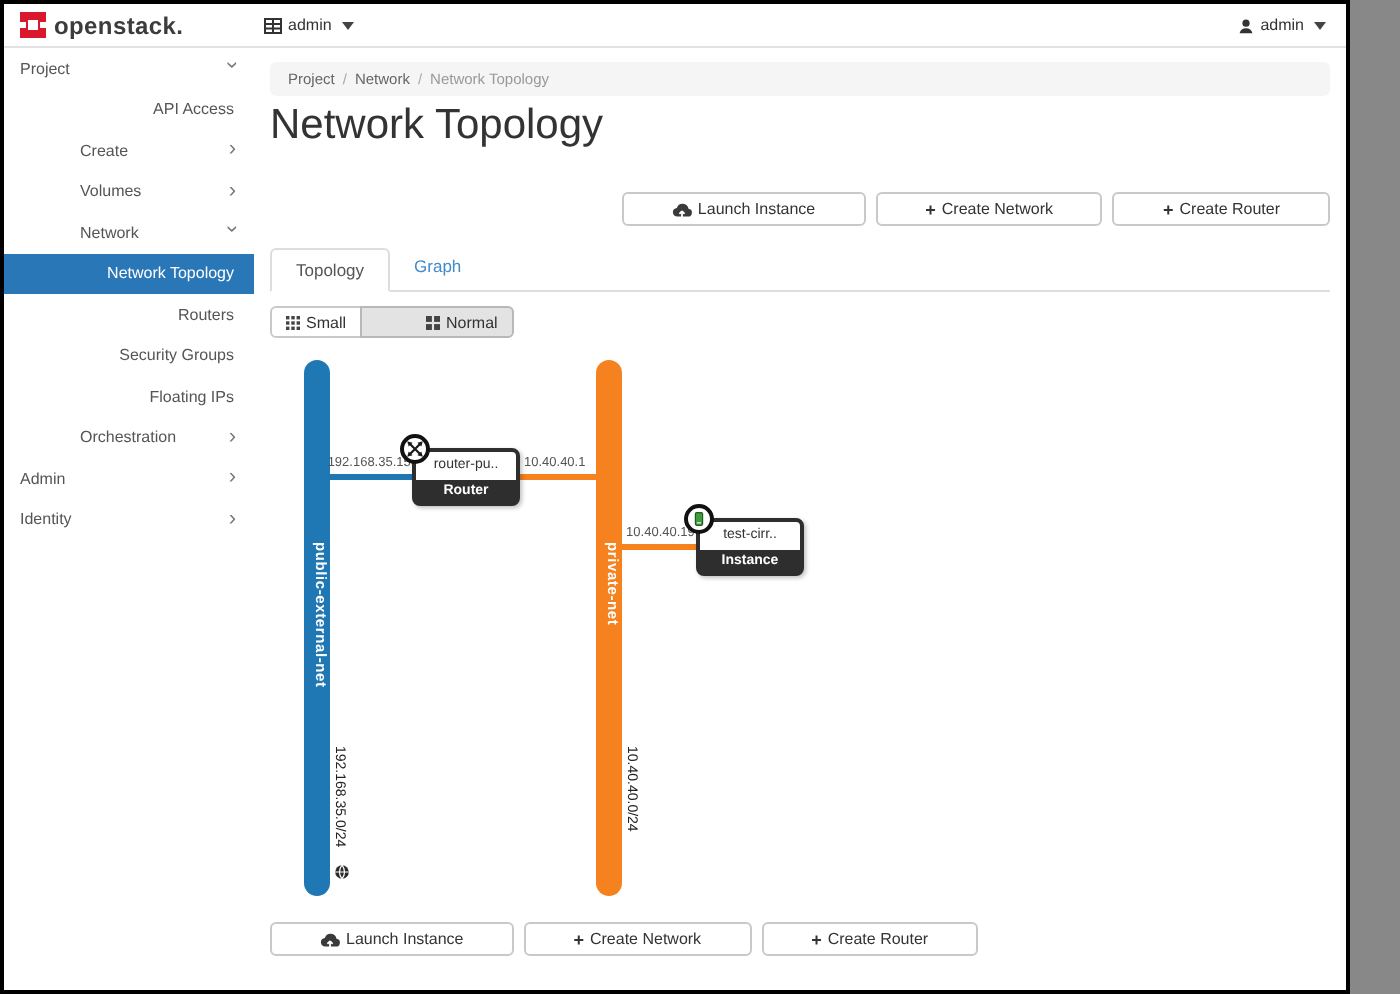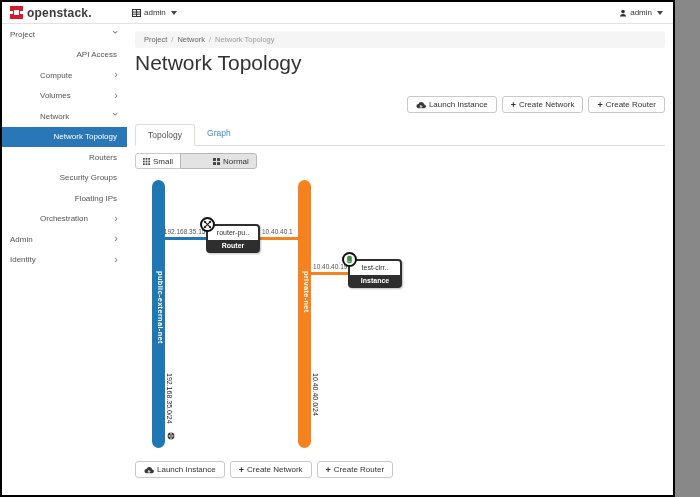--- a/index.html
+++ b/index.html
@@ -40,21 +40,21 @@
   .main { position:absolute; left:125px; top:22px; right:0; bottom:0; background:#fff; }
   .breadcrumb { position:absolute; left:8px; right:8px; top:7px; height:17px; line-height:17px;
                 background:#f5f5f5; border-radius:3px; padding:0 9px; font-size:7.5px; color:#777;
                 display:flex; gap:4px; align-items:center; }
   .crumb { color:#666; cursor:pointer; }
   .crumb.current { color:#999; cursor:default; }
   .crumb-sep::before { content:"/"; color:#aaa; }
   .page-title { position:absolute; left:8px; top:27px; font-size:21px; font-weight:400; color:#333; }
 
   .btn { font-size:8px; color:#333; background:#fff; border:1px solid #c9c9c9; border-radius:3px;
-         padding:0 8px; height:17px; display:inline-flex; align-items:center; gap:3px;
+         padding:0 24px; height:17px; display:inline-flex; align-items:center; gap:3px;
          cursor:pointer; font-family:inherit; white-space:nowrap; }
   .plus-icon::before { content:"+"; font-weight:bold; font-size:9px; }
   .top-actions { position:absolute; right:8px; top:72px; display:flex; gap:5px; }
   .bottom-actions { position:absolute; left:8px; top:437px; display:flex; gap:5px; }
 
   .tabbar { position:absolute; left:8px; right:8px; top:100px; height:22px;
             border-bottom:1px solid #ddd; display:flex; align-items:flex-end; }
   .tab { height:22px; line-height:21px; padding:0 12px; font-size:8.5px; cursor:pointer; }
   .tab.active { background:#fff; color:#555; border:1px solid #ddd; border-bottom:1px solid #fff;
                 border-radius:3px 3px 0 0; margin-bottom:-1px; }
@@ -121,21 +121,21 @@
 
   <nav class="sidebar">
     <div class="side-item lvl1">
       <span>Project</span>
       <span class="chev down"></span>
     </div>
     <div class="side-item leaf">
       <span>API Access</span>
     </div>
     <div class="side-item lvl2">
-      <span>Compute</span>
+      <span>Create</span>
       <span class="chev"></span>
     </div>
     <div class="side-item lvl2">
       <span>Volumes</span>
       <span class="chev"></span>
     </div>
     <div class="side-item lvl2">
       <span>Network</span>
       <span class="chev down"></span>
     </div>

